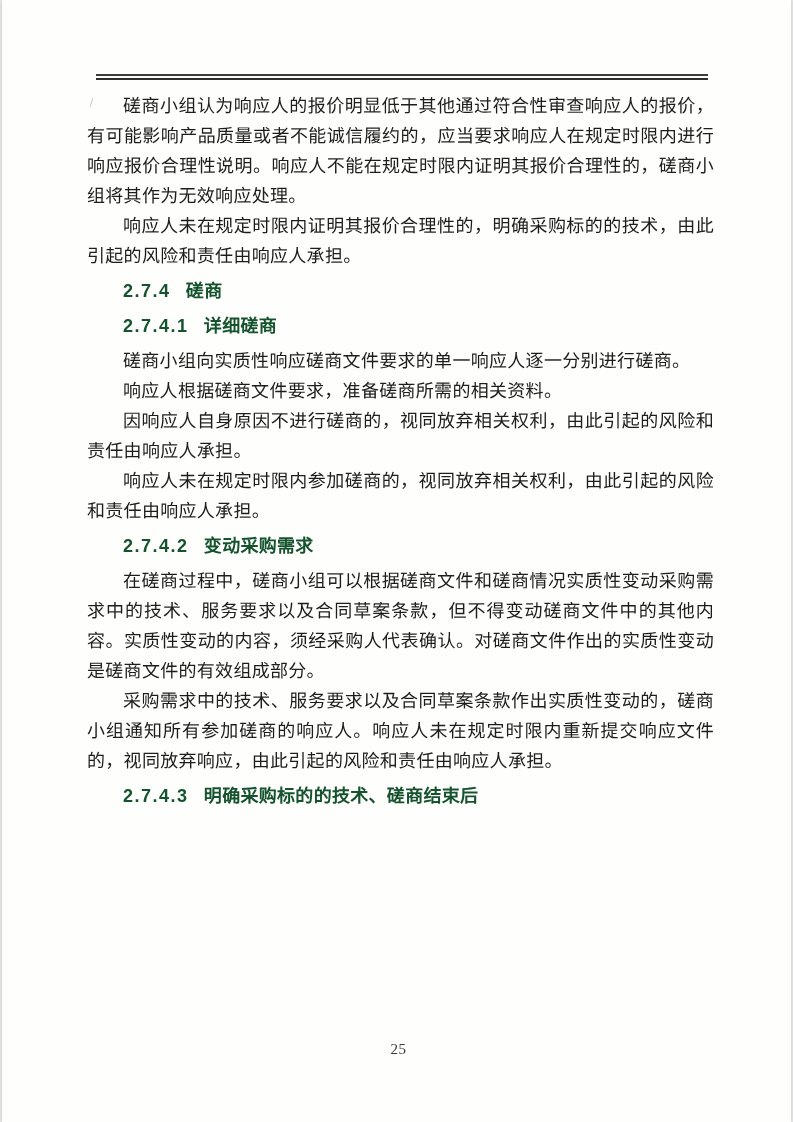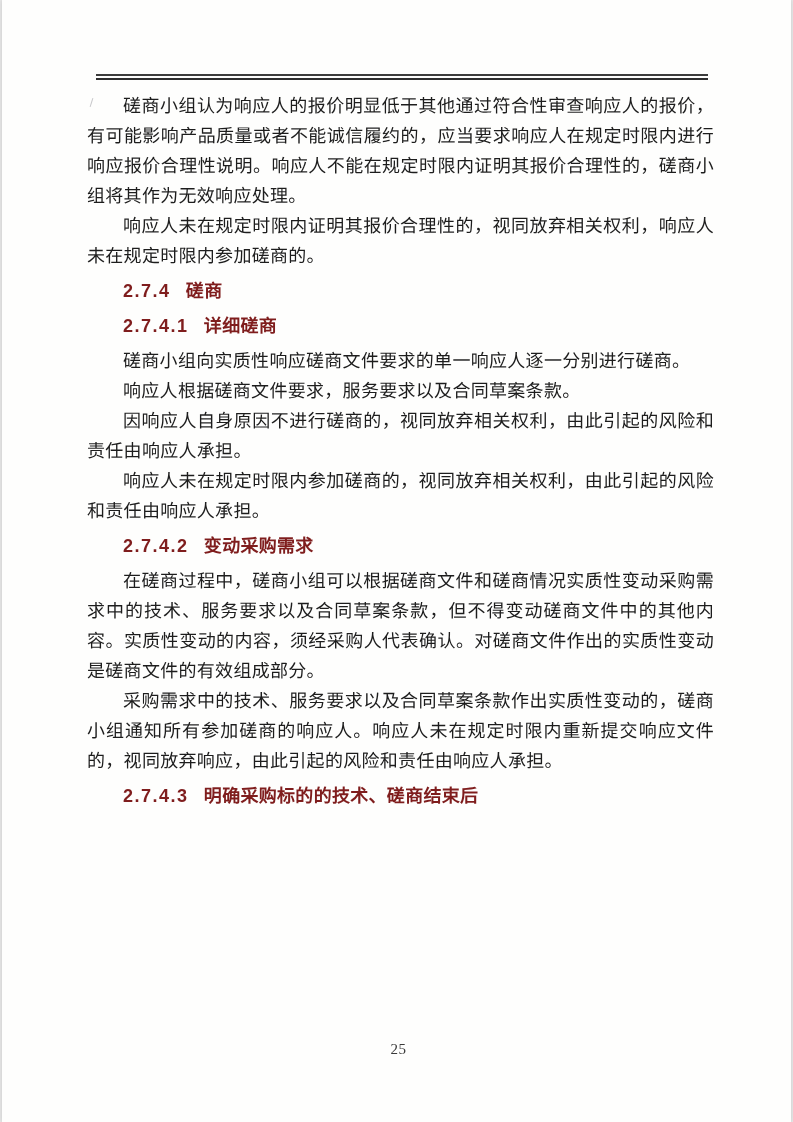--- a/index.html
+++ b/index.html
@@ -52,21 +52,21 @@
   }
   .para {
     margin: 0;
     text-indent: 2em;
   }
   .heading {
     margin: 5px 0 5px 0;
     text-indent: 2em;
     font-size: 18px;
     font-weight: bold;
-    color: #7f1d1d;
+    color: #14532d;
     font-family: "Liberation Sans", "DejaVu Sans", sans-serif;
   }
   .heading .num {
     margin-right: 0.85em;
     letter-spacing: 1.5px;
   }
   .footer {
     position: absolute;
     top: 1040px;
     left: 0;
@@ -84,30 +84,30 @@
 
 <div class="page">
 
   <div class="header-rule"></div>
   <div class="scan-artifact"></div>
 
   <div class="content">
 
     <p class="para">磋商小组认为响应人的报价明显低于其他通过符合性审查响应人的报价，有可能影响产品质量或者不能诚信履约的，应当要求响应人在规定时限内进行响应报价合理性说明。响应人不能在规定时限内证明其报价合理性的，磋商小组将其作为无效响应处理。</p>
 
-    <p class="para">响应人未在规定时限内证明其报价合理性的，视同放弃相关权利，响应人未在规定时限内参加磋商的。</p>
+    <p class="para">响应人未在规定时限内证明其报价合理性的，明确采购标的的技术，由此引起的风险和责任由响应人承担。</p>
 
     <h3 class="heading"><span class="num">2.7.4</span><span>磋商</span></h3>
 
 
     <h3 class="heading"><span class="num">2.7.4.1</span><span>详细磋商</span></h3>
 
     <p class="para">磋商小组向实质性响应磋商文件要求的单一响应人逐一分别进行磋商。</p>
 
-    <p class="para">响应人根据磋商文件要求，服务要求以及合同草案条款。</p>
+    <p class="para">响应人根据磋商文件要求，准备磋商所需的相关资料。</p>
 
     <p class="para">因响应人自身原因不进行磋商的，视同放弃相关权利，由此引起的风险和责任由响应人承担。</p>
 
     <p class="para">响应人未在规定时限内参加磋商的，视同放弃相关权利，由此引起的风险和责任由响应人承担。</p>
 
     <h3 class="heading"><span class="num">2.7.4.2</span><span>变动采购需求</span></h3>
 
     <p class="para">在磋商过程中，磋商小组可以根据磋商文件和磋商情况实质性变动采购需求中的技术、服务要求以及合同草案条款，但不得变动磋商文件中的其他内容。实质性变动的内容，须经采购人代表确认。对磋商文件作出的实质性变动是磋商文件的有效组成部分。</p>
 
     <p class="para">采购需求中的技术、服务要求以及合同草案条款作出实质性变动的，磋商小组通知所有参加磋商的响应人。响应人未在规定时限内重新提交响应文件的，视同放弃响应，由此引起的风险和责任由响应人承担。</p>

